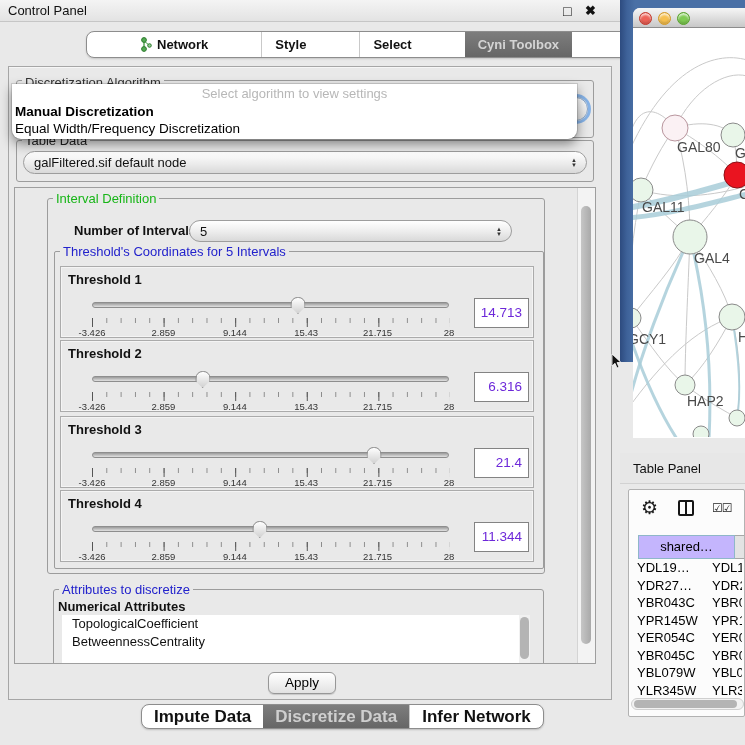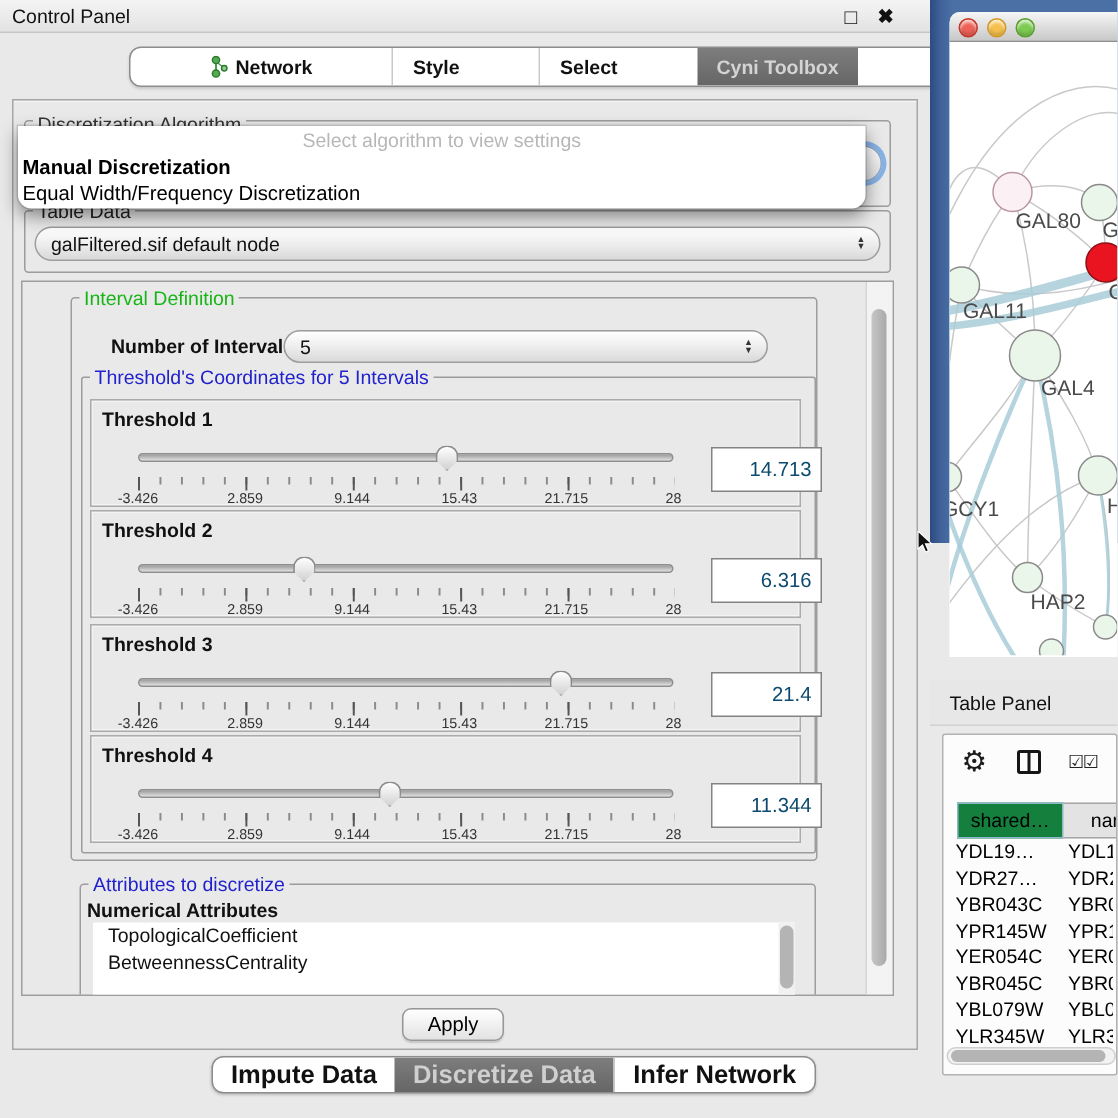--- a/index.html
+++ b/index.html
@@ -76,22 +76,22 @@
     background:linear-gradient(#fefefe,#d2d2d2); border:1px solid #8a8a8a;
     border-radius:7px 7px 3px 3px;
     clip-path:polygon(0 0,100% 0,100% 58%,50% 100%,0 58%); }
   .ticks { position:absolute; left:0; top:21px; width:calc(100% + 1px); height:9px;
     background-image:
       linear-gradient(90deg,#555 0 1px,transparent 1px),
       linear-gradient(90deg,#8a8a8a 0 1px,transparent 1px);
     background-size:20% 9px, 4% 5px; background-repeat:repeat-x; background-position:0 0; }
   .tick-labels { position:absolute; left:0; top:30px; width:100%; height:10px; }
   .tick-labels span { position:absolute; transform:translateX(-50%); font-size:9.5px; color:#333; white-space:nowrap; }
-  .value-box { position:absolute; left:413px; top:31px; width:74px; height:30px; background:#fff;
-    border:1px solid #838383; font-size:13.5px; color:#0c4a6e; text-align:right;
+  .value-box { position:absolute; left:413px; top:31px; width:55px; height:30px; background:#fff;
+    border:1px solid #838383; font-size:13.5px; color:#6d28d9; text-align:right;
     line-height:28px; padding-right:6px; }
 
   
   .attr-label { position:absolute; left:4px; top:9px; font-size:13px; font-weight:bold; color:#111; }
   .attr-list { position:absolute; left:8px; top:25px; width:468px; height:70px; background:#fff; }
   .attr-items { position:absolute; left:0; top:0; width:457px; height:100%; overflow:hidden; }
   .attr-item { font-size:13px; color:#111; line-height:17.5px; padding-left:10px; white-space:nowrap; }
   .attr-scroll { position:absolute; right:0; top:0; width:11px; height:100%; background:#f1f1f1; }
   .attr-scroll .thumb { position:absolute; left:1px; top:2px; width:9px; height:42px; border-radius:5px; background:#b4b4b4; }
 
@@ -130,21 +130,21 @@
   .tp-box { position:absolute; left:8px; top:36px; width:117px; height:228px; background:#fcfcfc;
     border:1px solid #b2b2b2; border-radius:2px; overflow:hidden; }
   .tp-toolbar { position:absolute; left:0; top:0; width:100%; height:40px; }
   .gear { position:absolute; left:12px; top:6px; font-size:19px; color:#1c1c1c; }
   .colicon { position:absolute; left:49px; top:10px; width:16px; height:16px; border:2px solid #151515; border-radius:2px; }
   .colicon::after { content:""; position:absolute; left:5px; top:0; width:2px; height:12px; background:#151515; }
   .checks { position:absolute; left:83px; top:11px; font-size:12px; color:#222; letter-spacing:-1px; white-space:nowrap; }
   .tp-thead { position:absolute; left:9px; top:45px; height:24px; display:flex; }
   .th-cell { font-size:13px; color:#000; text-align:center; line-height:22px; border:1px solid #9aa7ad;
     overflow:hidden; white-space:nowrap; }
-  .th-cell.c1 { width:71px; background:#15803d; border-color:#8fb7c9; }
+  .th-cell.c1 { width:97px; background:#c4b5fd; border-color:#8fb7c9; }
   .th-cell.c2 { width:70px; background:#e3e3e3; border-left:none; border-color:#a7a7a7; }
   .tp-rows { position:absolute; left:5px; top:69px; width:108px; height:139px; overflow:hidden; }
   .trow { display:flex; height:17.5px; }
   .trow span { font-size:13px; color:#000; line-height:17.5px; white-space:nowrap; }
   .trow .c1 { width:78px; padding-left:3px; }
   .trow .c2 { width:30px; }
   .hscroll { position:absolute; left:2px; top:208px; width:113px; height:12px; background:#f2f2f2;
     border:1px solid #cfcfcf; border-radius:6px; }
   .hscroll .thumb { position:absolute; left:2px; top:1px; width:103px; height:8px; border-radius:4px; background:#b4b4b4; }
 </style>

